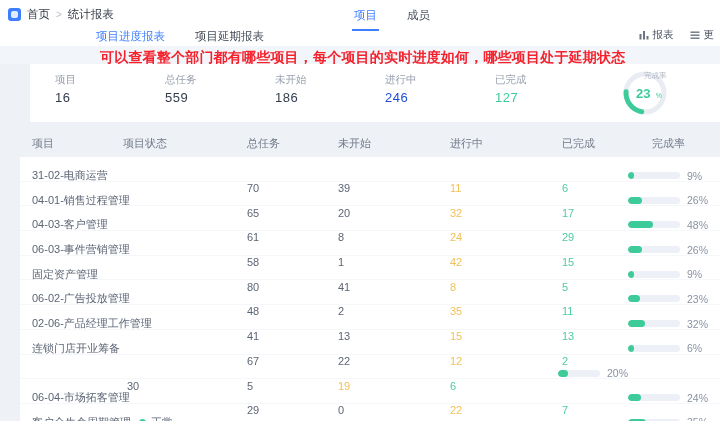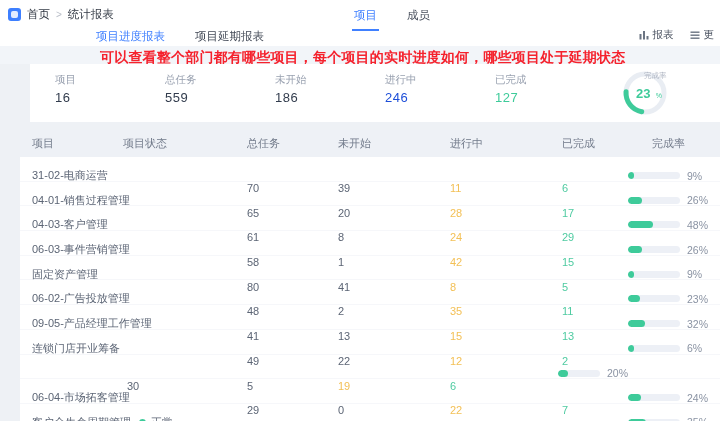--- a/index.html
+++ b/index.html
@@ -156,21 +156,21 @@
             <span class="bar-fill" style="width: 6px; background: rgb(62, 203, 154); display: block;"></span>
           </span>
           <span class="rate-txt">9%</span>
         </span>
       </div>
       <div class="t-row">
         <span class="cell-name">04-01-销售过程管理</span>
         <span class="cell-status"></span>
         <span class="cell-num">65</span>
         <span class="cell-num">20</span>
-        <span class="cell-num" style="color: rgb(243, 192, 86);">28</span>
+        <span class="cell-num" style="color: rgb(243, 192, 86);">32</span>
         <span class="cell-num" style="color: rgb(79, 203, 161);">17</span>
         <span class="cell-rate">
           <span class="bar-track">
             <span class="bar-fill" style="width: 13.5px; background: rgb(62, 203, 154); display: block;"></span>
           </span>
           <span class="rate-txt">26%</span>
         </span>
       </div>
       <div class="t-row">
         <span class="cell-name">04-03-客户管理</span>
@@ -222,37 +222,37 @@
         <span class="cell-num" style="color: rgb(243, 192, 86);">35</span>
         <span class="cell-num" style="color: rgb(79, 203, 161);">11</span>
         <span class="cell-rate">
           <span class="bar-track">
             <span class="bar-fill" style="width: 12px; background: rgb(62, 203, 154); display: block;"></span>
           </span>
           <span class="rate-txt">23%</span>
         </span>
       </div>
       <div class="t-row">
-        <span class="cell-name">09-05-产品经理工作管理</span>
+        <span class="cell-name">02-06-产品经理工作管理</span>
         <span class="cell-status"></span>
         <span class="cell-num">41</span>
         <span class="cell-num">13</span>
         <span class="cell-num" style="color: rgb(243, 192, 86);">15</span>
         <span class="cell-num" style="color: rgb(79, 203, 161);">13</span>
         <span class="cell-rate">
           <span class="bar-track">
             <span class="bar-fill" style="width: 16.6px; background: rgb(62, 203, 154); display: block;"></span>
           </span>
           <span class="rate-txt">32%</span>
         </span>
       </div>
       <div class="t-row">
         <span class="cell-name">连锁门店开业筹备</span>
         <span class="cell-status"></span>
-        <span class="cell-num">49</span>
+        <span class="cell-num">67</span>
         <span class="cell-num">22</span>
         <span class="cell-num" style="color: rgb(243, 192, 86);">12</span>
         <span class="cell-num" style="color: rgb(79, 203, 161);">2</span>
         <span class="cell-rate">
           <span class="bar-track">
             <span class="bar-fill" style="width: 6px; background: rgb(62, 203, 154); display: block;"></span>
           </span>
           <span class="rate-txt">6%</span>
         </span>
       </div>

